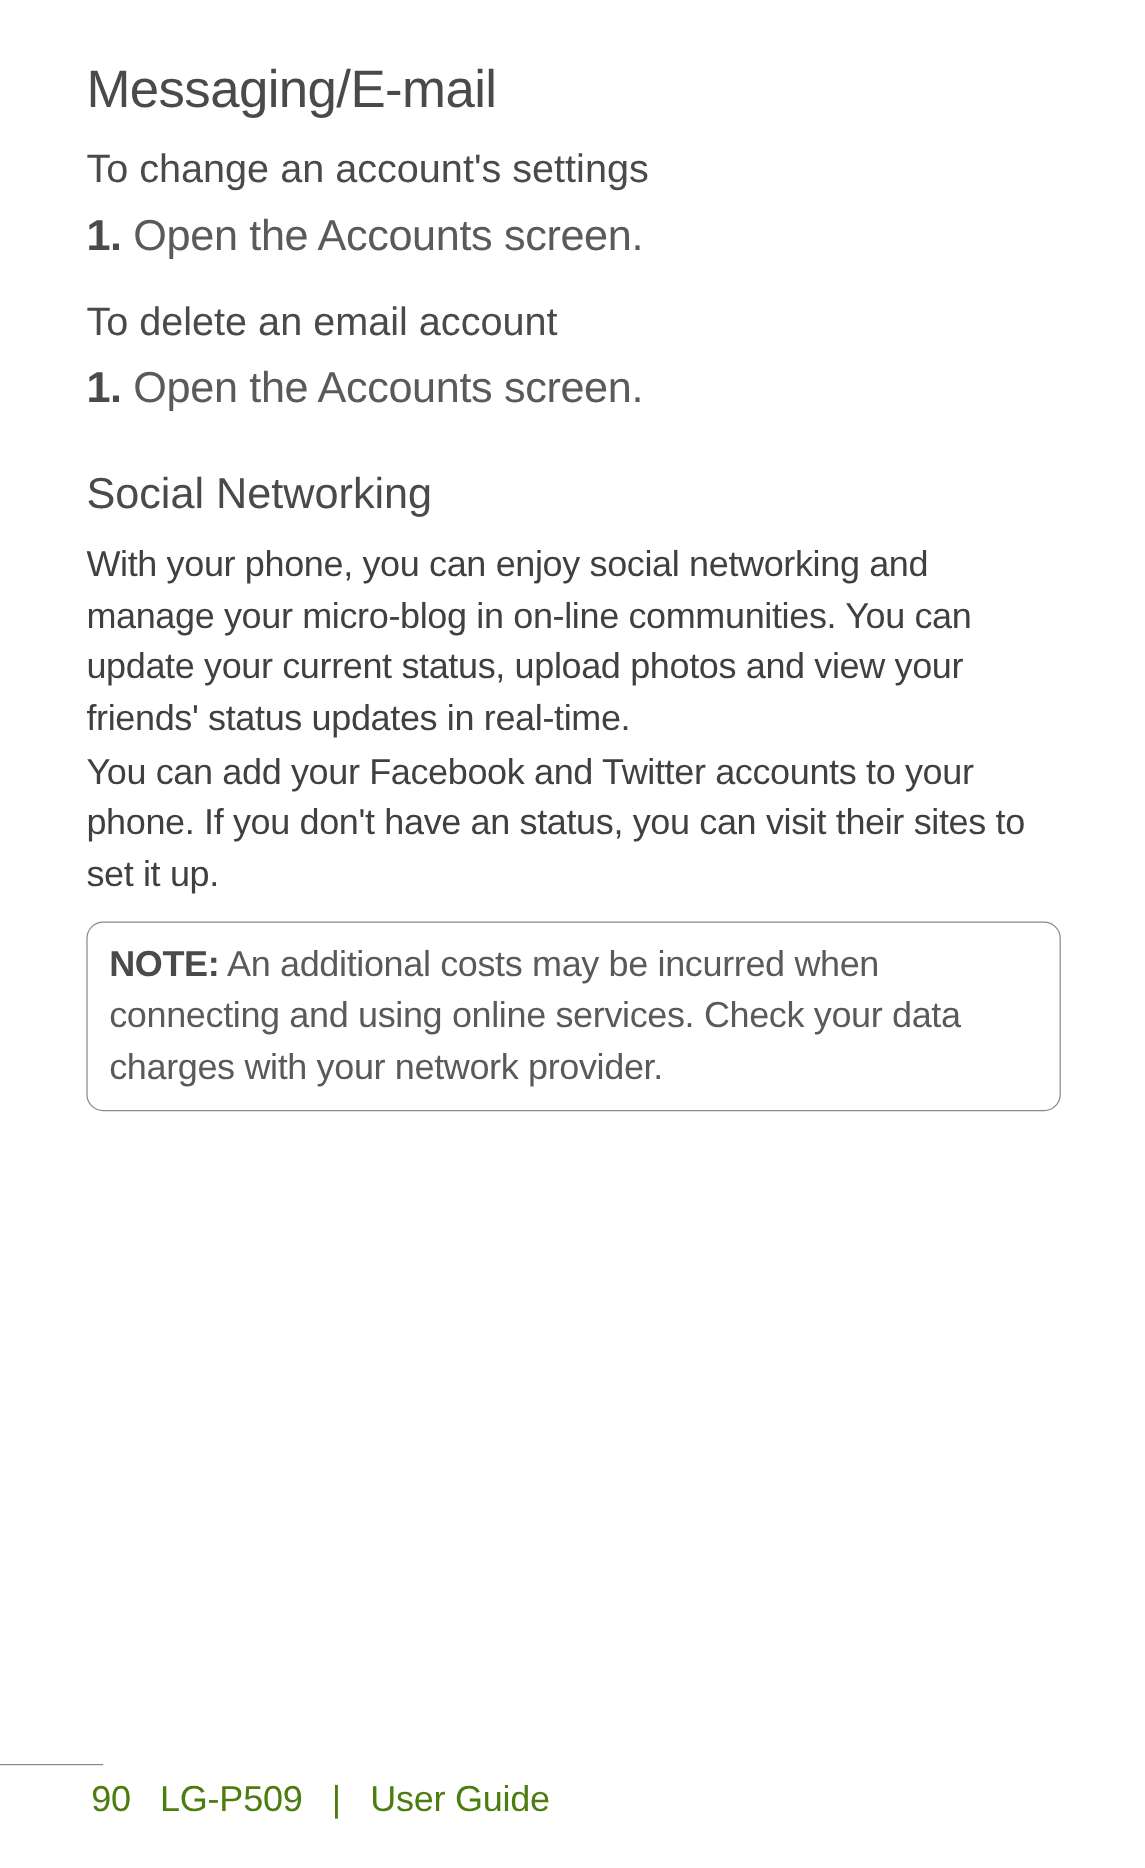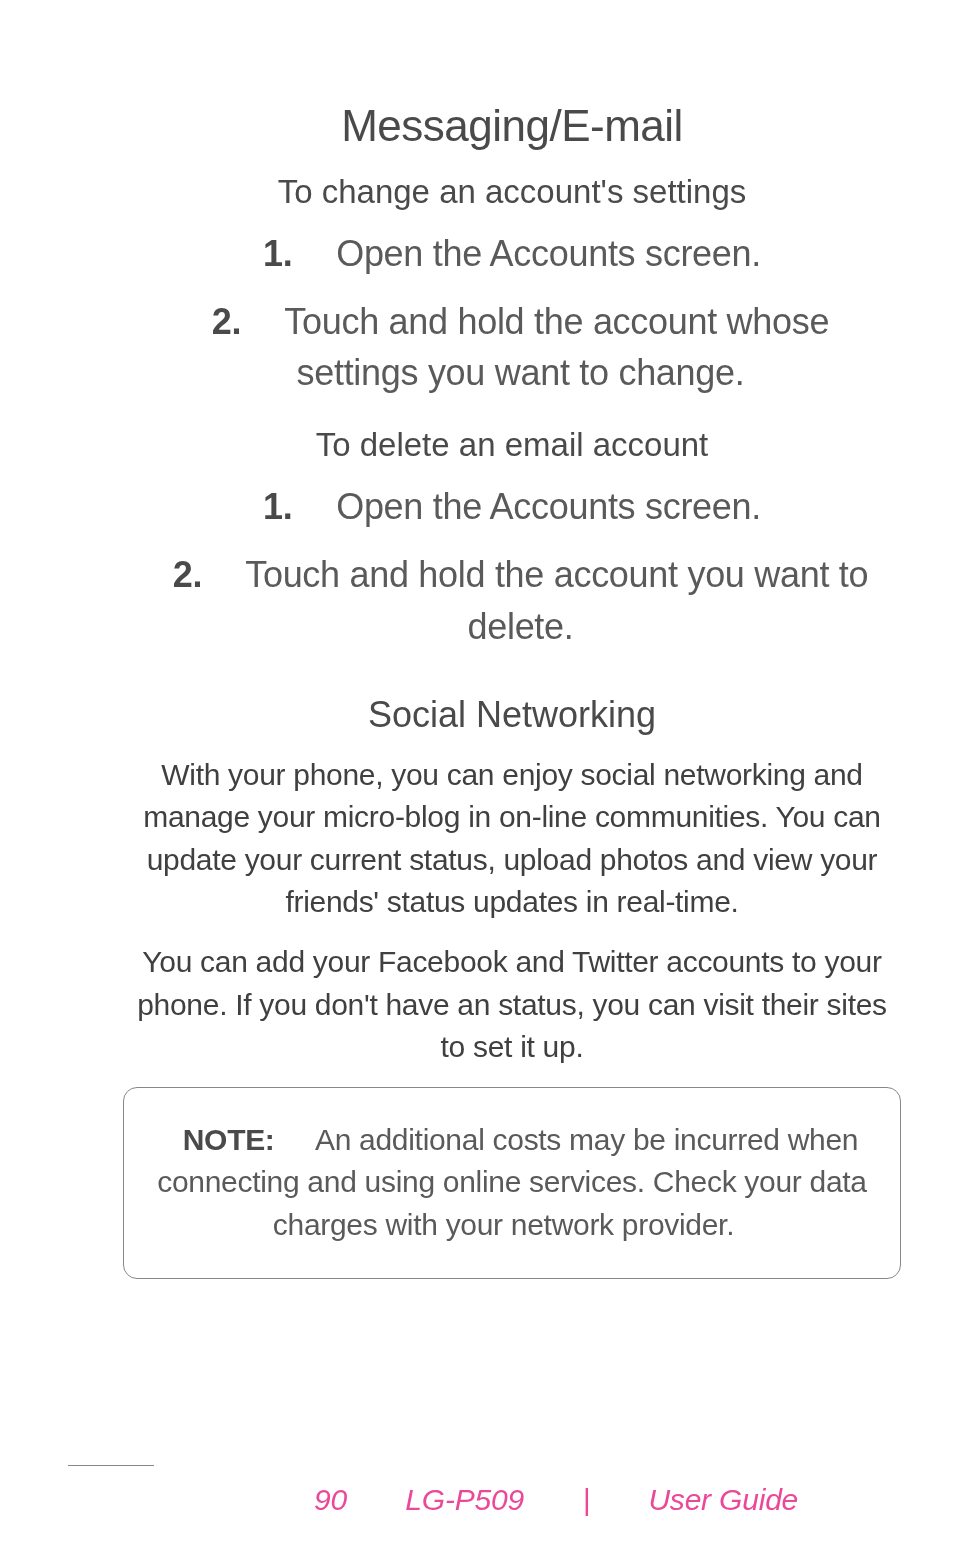--- a/index.html
+++ b/index.html
@@ -1,19 +1,18 @@
 <!DOCTYPE html>
 <html><head>
   <meta charset="utf-8">
   <style>
     * {
-      margin: 17px;
+      margin: 0;
       padding: 0;
       box-sizing: border-box;
-      text-align: center;
     }
     body {
       width: 954px;
       height: 1557px;
       background: #ffffff;
       font-family: Arial, Helvetica, sans-serif;
       color: #5a5a5a;
       position: relative;
       padding: 50px 70px 0 72px;
     }
@@ -61,21 +60,21 @@
     .body-para {
       font-size: 30px;
       line-height: 1.42;
       color: #404040;
       margin-bottom: 2px;
       letter-spacing: -0.3px;
     }
     .note-box {
       border: 1.5px solid #888;
       border-radius: 14px;
-      padding: 14px 1px;
+      padding: 14px 18px;
       margin-top: 18px;
     }
     .note-box .note-text {
       font-size: 30px;
       line-height: 1.42;
       color: #5a5a5a;
       letter-spacing: -0.3px;
     }
     .note-label {
       font-weight: 700;
@@ -87,41 +86,38 @@
       left: 0;
       width: 100%;
     }
     .footer-line {
       border-top: 1.5px solid #888;
       width: 86px;
       margin-bottom: 12px;
     }
     .footer-text {
       font-size: 30px;
-      color: #ec4899;
-      padding-left: 56px;
+      color: #4d7c0f;
+      padding-left: 76px;
       letter-spacing: -0.2px;
-      font-style: italic;
     }
   </style>
 </head>
 <body>
 
 <h1 class="page-title">Messaging/E-mail</h1>
 
 <h2 class="section-heading">To change an account's settings</h2>
 <ol class="numbered-list">
   <li><span class="num">1.</span><span> Open the Accounts screen.</span></li>
-  <li><span class="num">2.</span><span> Touch and hold the account whose settings you want to change.</span></li>
 </ol>
 
 <h2 class="section-heading">To delete an email account</h2>
 <ol class="numbered-list">
   <li><span class="num">1.</span><span> Open the Accounts screen.</span></li>
-  <li><span class="num">2.</span><span> Touch and hold the account you want to delete.</span></li>
 </ol>
 
 <h2 class="section-title">Social Networking</h2>
 <p class="body-para">With your phone, you can enjoy social networking and manage your micro-blog in on-line communities. You can update your current status, upload photos and view your friends' status updates in real-time.</p>
 <p class="body-para">You can add your Facebook and Twitter accounts to your phone. If you don't have an status, you can visit their sites to set it up.</p>
 
 <div class="note-box">
   <p class="note-text"><span class="note-label">NOTE:</span><span> An additional costs may be incurred when connecting and using online services. Check your data charges with your network provider.</span></p>
 </div>
 

